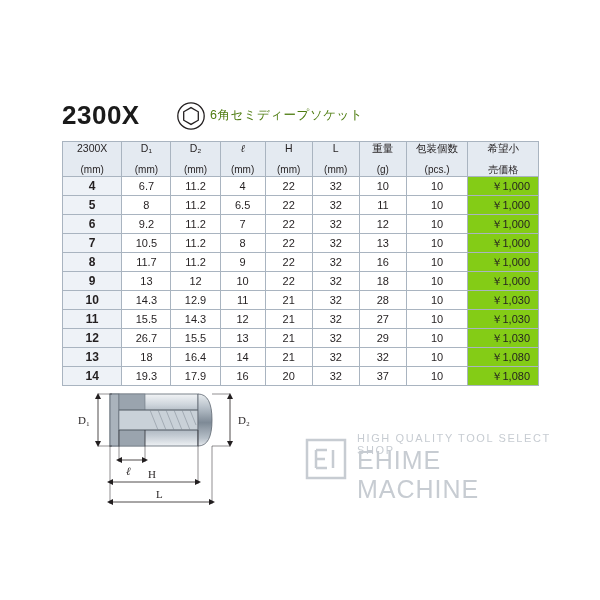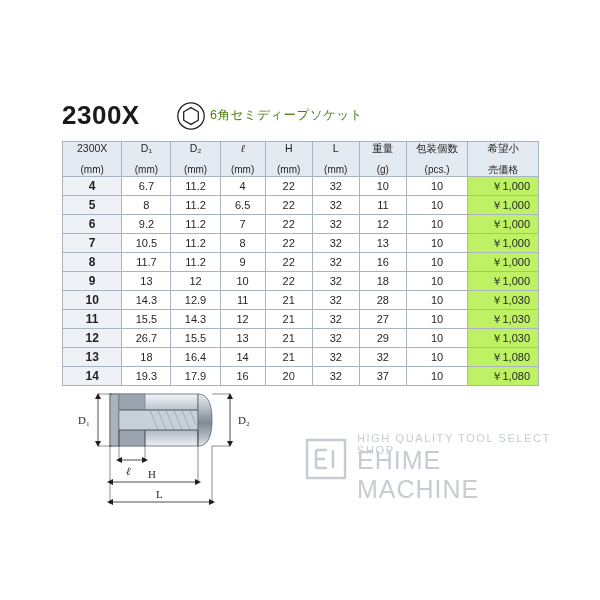--- a/index.html
+++ b/index.html
@@ -77,21 +77,21 @@
     margin-top: 8px;
   }
   #spec-table tbody tr { height: 19px; }
   #spec-table tbody td { background: #ffffff; }
   #spec-table tbody td.size-cell {
     background: #eef2f7;
     font-weight: bold;
     font-size: 12px;
   }
   #spec-table tbody td.price-cell {
-    background: #bef264;
+    background: #84cc16;
     text-align: right;
     padding-right: 8px;
   }
   .ital { font-style: italic; font-family: "Liberation Serif", serif; }
 
   
   #diagram {
     position: absolute;
     left: 62px;
     top: 372px;

